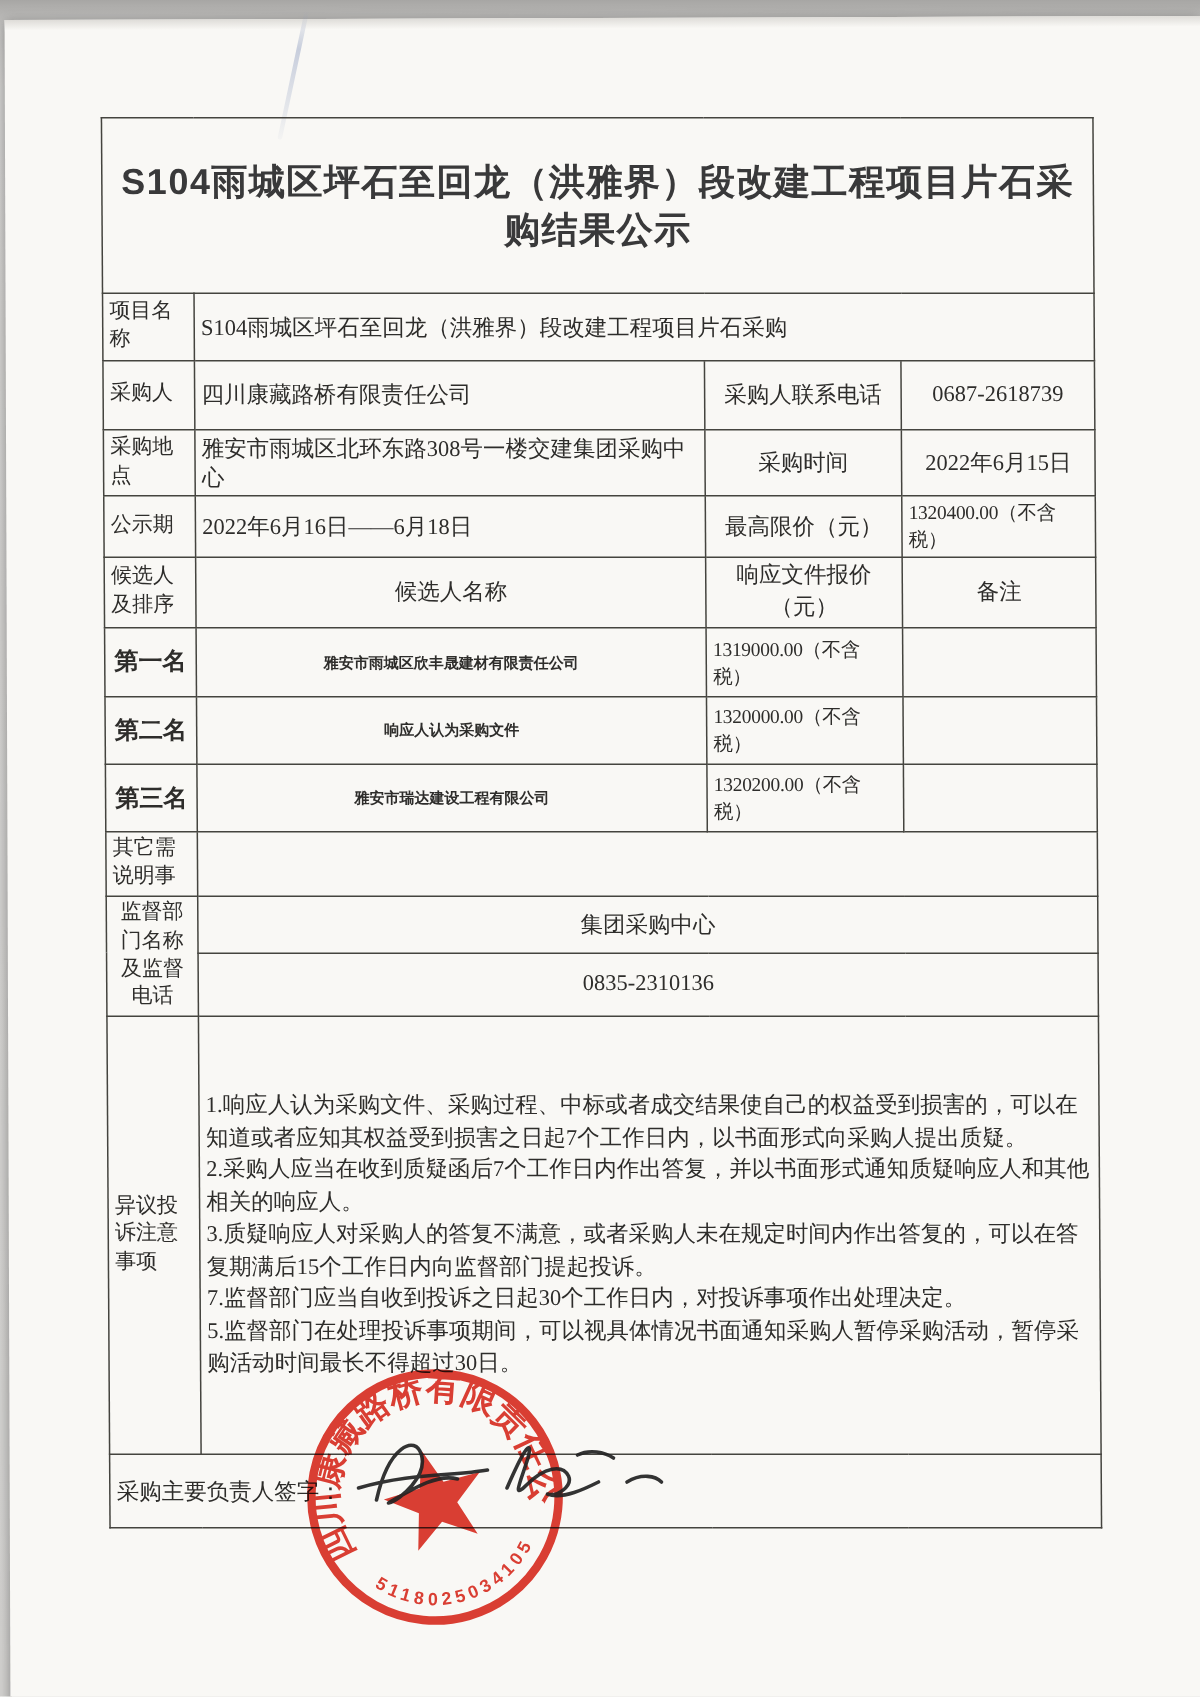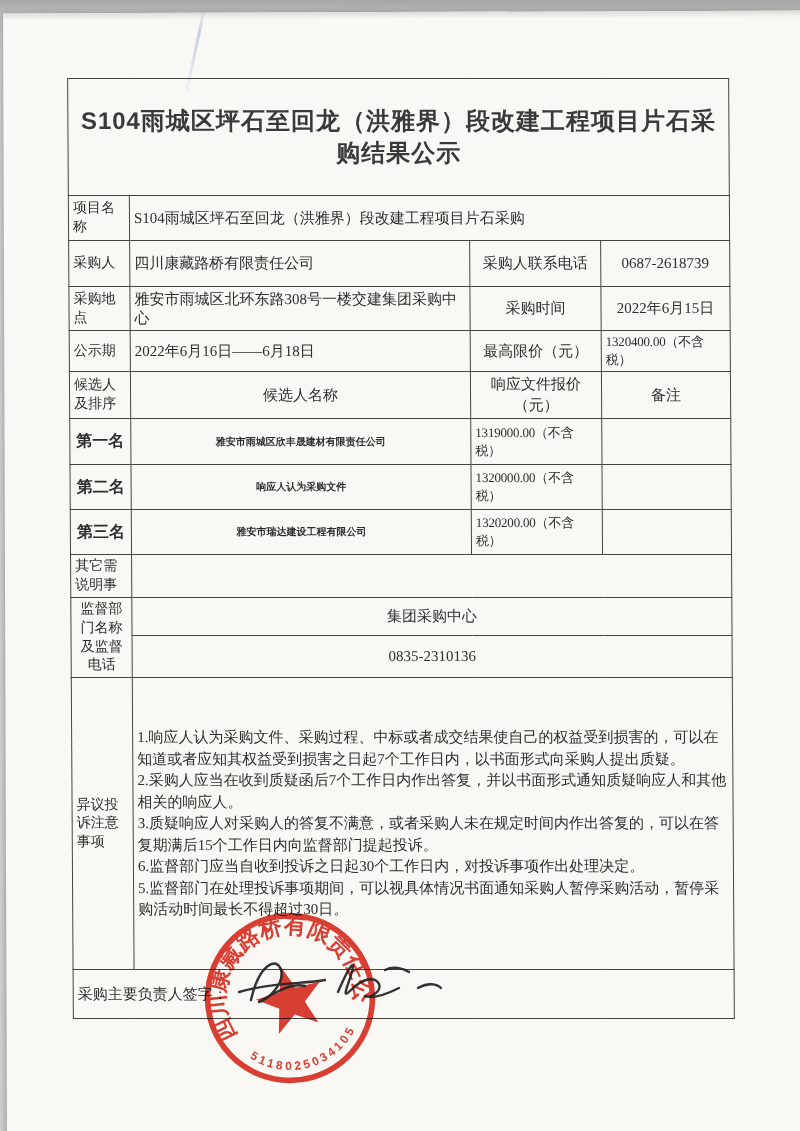--- a/index.html
+++ b/index.html
@@ -138,21 +138,21 @@
         <td colspan="3" class="val cen">0835-2310136</td>
       </tr>
       <tr style="height:292px">
         <td class="lab">异议投
 诉注意
 事项</td>
         <td colspan="3" class="notice">
           <div>1.响应人认为采购文件、采购过程、中标或者成交结果使自己的权益受到损害的，可以在知道或者应知其权益受到损害之日起7个工作日内，以书面形式向采购人提出质疑。</div>
           <div>2.采购人应当在收到质疑函后7个工作日内作出答复，并以书面形式通知质疑响应人和其他相关的响应人。</div>
           <div>3.质疑响应人对采购人的答复不满意，或者采购人未在规定时间内作出答复的，可以在答复期满后15个工作日内向监督部门提起投诉。</div>
-          <div>6.监督部门应当自收到投诉之日起30个工作日内，对投诉事项作出处理决定。</div>
+          <div>7.监督部门应当自收到投诉之日起30个工作日内，对投诉事项作出处理决定。</div>
           <div>5.监督部门在处理投诉事项期间，可以视具体情况书面通知采购人暂停采购活动，暂停采购活动时间最长不得超过30日。</div>
         </td>
       </tr>
       <tr style="height:49px">
         <td colspan="4" class="sign">
           <span>采购主要负责人签字：</span>
         </td>
       </tr>
     </tbody>
   </table>

